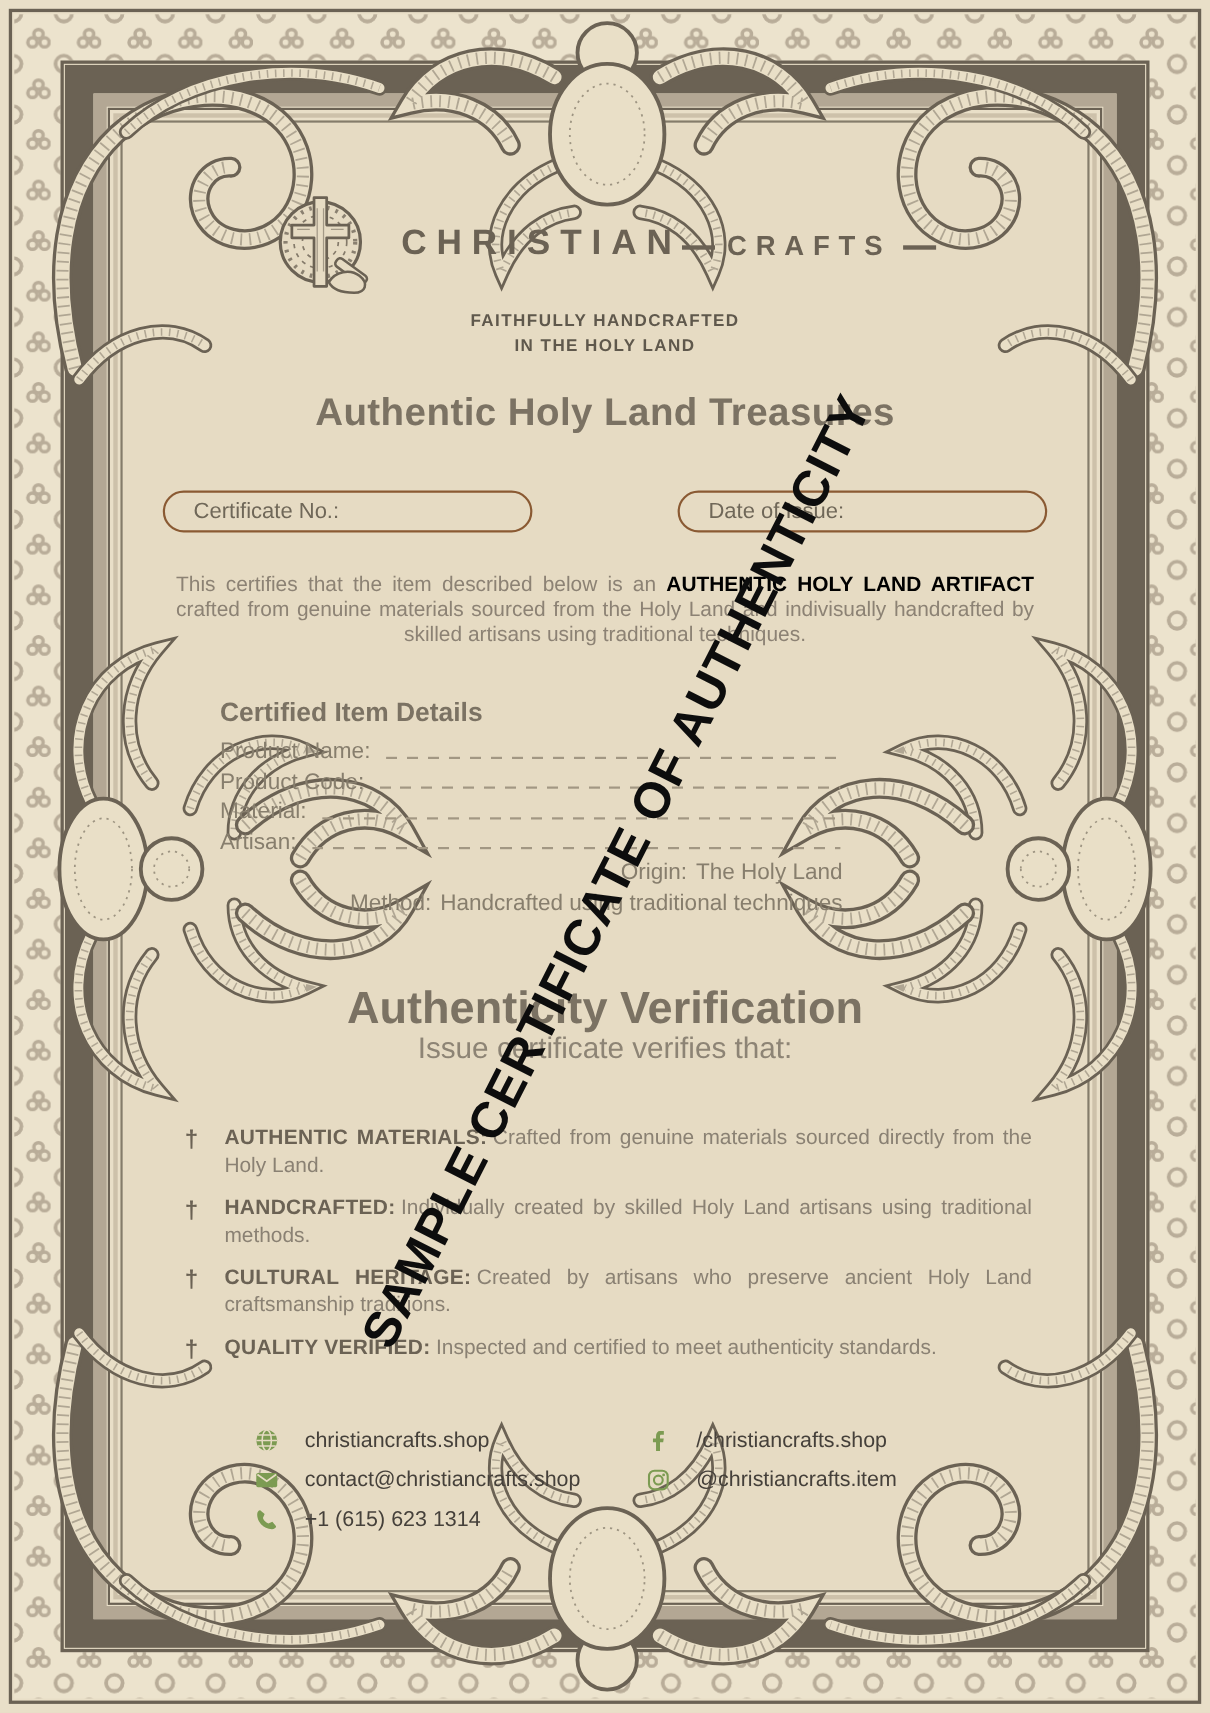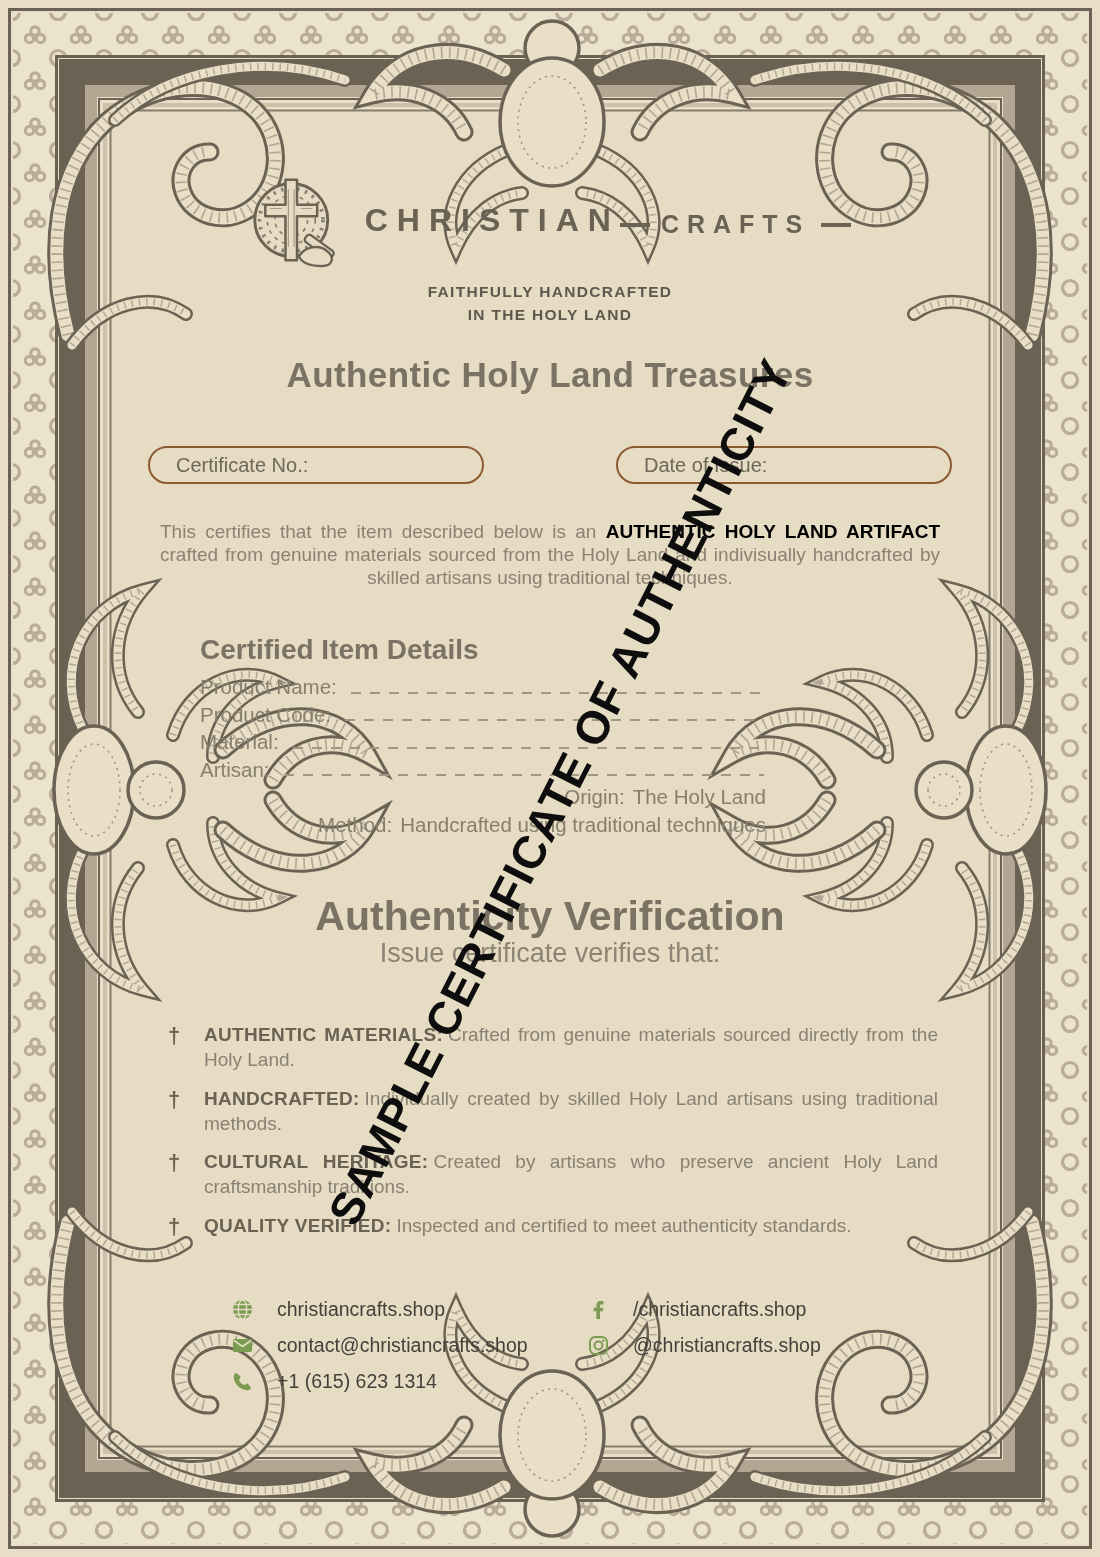--- a/index.html
+++ b/index.html
@@ -31,21 +31,21 @@
   .page-title{position:absolute;top:355px;left:0;right:0;text-align:center;
     font-size:35px;font-weight:700;color:#7b7263;letter-spacing:.4px;margin:0;}
   .field-boxes{position:absolute;top:446px;left:148px;width:804px;display:flex;justify-content:space-between;}
   .field-box{width:336px;height:38px;border:2px solid #8a5a33;border-radius:23px;
     display:flex;align-items:center;padding-left:26px;box-sizing:border-box;
     font-size:20px;color:#6f6758;}
   .intro{position:absolute;top:520px;left:160px;width:780px;margin:0;
     font-size:19px;line-height:1.22;color:#8c8274;text-align:justify;text-align-last:center;}
   .intro b{color:#000000;}
   .details{position:absolute;top:634px;left:200px;width:566px;}
-  .details-heading{margin:0 0 7px 0;font-size:28px;font-weight:700;color:#7b7263;}
+  .details-heading{margin:0 0 7px 0;font-size:24px;font-weight:700;color:#7b7263;}
   .detail-row{display:flex;align-items:baseline;font-size:20.5px;color:#877e6d;line-height:27.5px;justify-content:flex-end;}
   .detail-fill{flex:1;height:2px;align-self:flex-end;margin:0 2px 7px 14px;
     background:repeating-linear-gradient(90deg,#a29783 0 10px,transparent 10px 19px);}
   .detail-value{margin-left:8px;}
   .verify-heading{position:absolute;top:893px;left:0;right:0;text-align:center;margin:0;
     font-size:41px;font-weight:700;color:#7b7263;}
   .verify-sub{position:absolute;top:938px;left:0;right:0;text-align:center;margin:0;
     font-size:27px;font-weight:400;color:#8d8475;}
   .bullets{position:absolute;top:1022px;left:168px;width:770px;
     display:grid;grid-template-columns:36px 1fr;row-gap:13px;}
@@ -284,20 +284,20 @@
           <path d="M12 2 h3.5 v3.4 h-2.3 c-.7 0 -1.2 .5 -1.2 1.2 v2.2 h3.4 l-.5 3.4 H12 v7.8 H8.4 v-7.8 H5.6 V8.8 h2.8 V6.4 C8.4 3.9 9.9 2 12 2 Z" fill="#7c9b52"></path>
         </svg>
         <span>/christiancrafts.shop</span>
       </div>
       <div class="contact-row">
         <svg class="contact-icon" viewBox="0 0 21 21">
           <rect x="2" y="2" width="17" height="17" rx="5" fill="none" stroke="#7c9b52" stroke-width="1.9"></rect>
           <circle cx="10.5" cy="10.5" r="4" fill="none" stroke="#7c9b52" stroke-width="1.9"></circle>
           <circle cx="15.3" cy="5.8" r="1.3" fill="#7c9b52"></circle>
         </svg>
-        <span>@christiancrafts.shop</span>
+        <span>@christiancrafts.item</span>
       </div>
     </div>
 
   </div>
 
   <div class="watermark">SAMPLE CERTIFICATE OF AUTHENTICITY</div>
 </div>
 
 </body></html>

